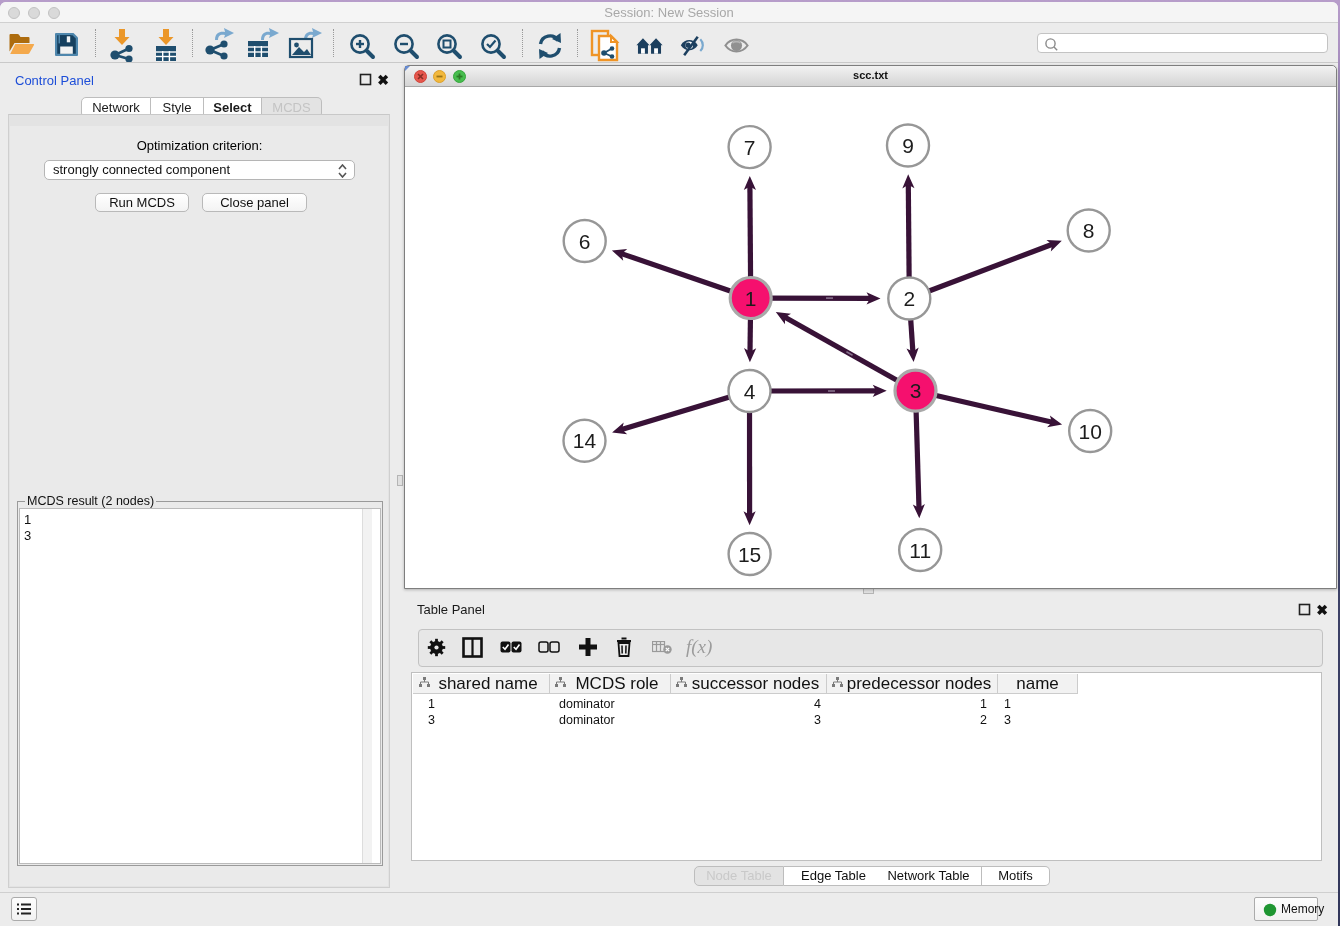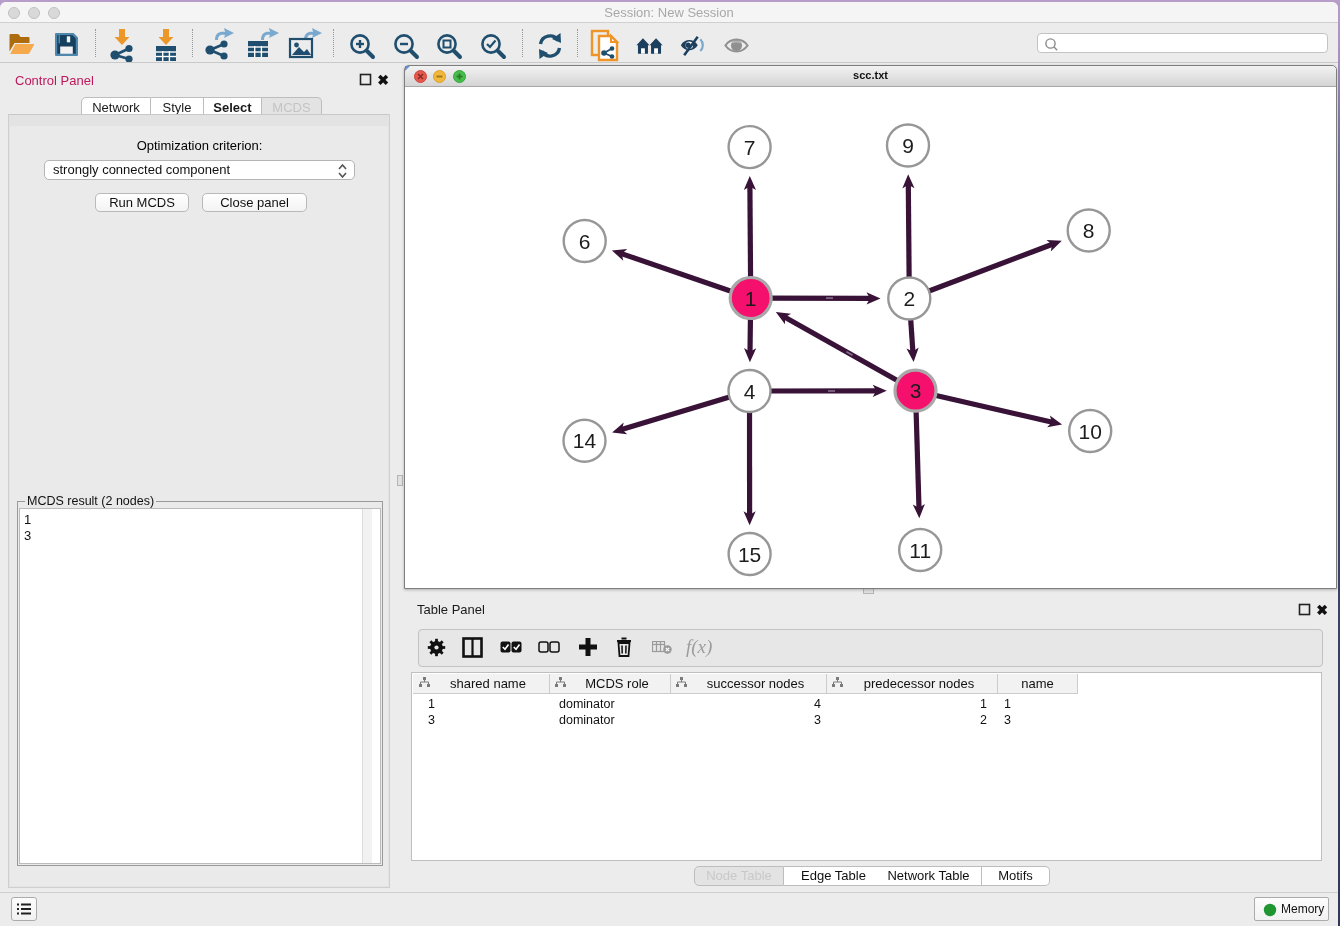--- a/index.html
+++ b/index.html
@@ -12,21 +12,21 @@
   border-radius:6px 6px 0 0; }
 #titlebar { left:0; top:0; width:1338px; height:21px; background:#f5f5f5;
   border-bottom:1px solid #d0d0d0; border-radius:6px 6px 0 0; }
 .tl { width:12px; height:12px; border-radius:50%; background:#d9d9d9; border:1px solid #c2c2c2; top:5px; }
 #apptitle { width:100%; text-align:center; top:3px; font-size:13px; color:#a8a8a8; }
 #toolbar { left:0; top:21px; width:1338px; height:40px; background:#ececec; border-bottom:1px solid #c9c9c9; }
 .tsep { top:6px; width:1px; height:28px; border-left:1px dotted #999; }
 #searchbox { left:1037px; top:10px; width:291px; height:20px; background:#fff;
   border:1px solid #c3c3c3; border-radius:4px; }
 
-#cp-title { left:15px; top:71px; font-size:13px; color:#be185d; }
+#cp-title { left:15px; top:71px; font-size:13px; color:#1d4ed8; }
 #cp-panel { left:8px; top:112px; width:382px; height:774px; background:#e3e3e3;
   border:1px solid #cfcfcf; border-top:1px solid #c8c8c8; }
 #cp-inner { left:10px; top:124px; width:378px; height:760px; background:#eaeaea; }
 .seg { height:21px; border:1px solid #bdbdbd; background:#fff; font-size:13px;
   color:#1a1a1a; text-align:center; line-height:19px; }
 .btn { background:linear-gradient(180deg,#ffffff,#f3f3f3); border:1px solid #b9b9b9;
   border-radius:5px; font-size:13px; color:#111; text-align:center; line-height:18px; }
 #dropdown { left:44px; top:158px; width:311px; height:20px; background:#fff;
   border:1px solid #b5b5b5; border-radius:5px; font-size:13px; color:#111; line-height:18px; padding-left:8px; }
 #fieldset { left:17px; top:499px; width:366px; height:365px; border:1px solid #9a9a9a; }
@@ -40,27 +40,27 @@
   background:linear-gradient(180deg,#f2f2f2,#d4d4d4); border-bottom:1px solid #a8a8a8;
   border-radius:5px 5px 0 0; }
 .nt { width:13px; height:13px; border-radius:50%; top:4px; }
 #netname { width:100%; top:3px; text-align:center; font-size:11px; font-weight:bold; color:#111; }
 
 #tp-title { left:417px; top:600px; font-size:13px; color:#1a1a1a; }
 #tp-toolbar { left:418px; top:627px; width:905px; height:38px; background:#e7e7e7;
   border:1px solid #c2c2c2; border-radius:4px; }
 #tp-table { left:411px; top:670px; width:911px; height:189px; background:#fff; border:1px solid #bfbfbf; }
 .th { top:1px; height:20px; background:#f2f2f2; border-right:1px solid #ccc; border-bottom:1px solid #ccc;
-  font-size:13px; color:#111; text-align:center; line-height:20px; }
+  font-size:17px; color:#111; text-align:center; line-height:20px; }
 .td { font-size:12.5px; color:#111; height:17px; line-height:17px; }
 
 .btab { top:864px; height:20px; border:1px solid #bdbdbd; background:#fff; font-size:13px;
   color:#111; text-align:center; line-height:18px; }
 #statusline { left:0; top:890px; width:1338px; height:1px; background:#cfcfcf; }
-#memorybtn { left:1254px; top:895px; width:75px; height:24px; border:1px solid #ababab;
+#memorybtn { left:1254px; top:895px; width:64px; height:24px; border:1px solid #ababab;
   background:linear-gradient(180deg,#fdfdfd,#f2f2f2); border-radius:2px; font-size:12px; color:#111; }
 #listbtn { left:11px; top:895px; width:26px; height:24px; border:1px solid #ababab;
   background:linear-gradient(180deg,#fdfdfd,#f2f2f2); border-radius:3px; }
 </style>
 </head>
 <body>
 <div id="desktop" class="abs"></div>
 <div id="appwin" class="abs">
   <div id="titlebar" class="abs">
     <div class="tl abs" style="left:7.5px;"></div>

